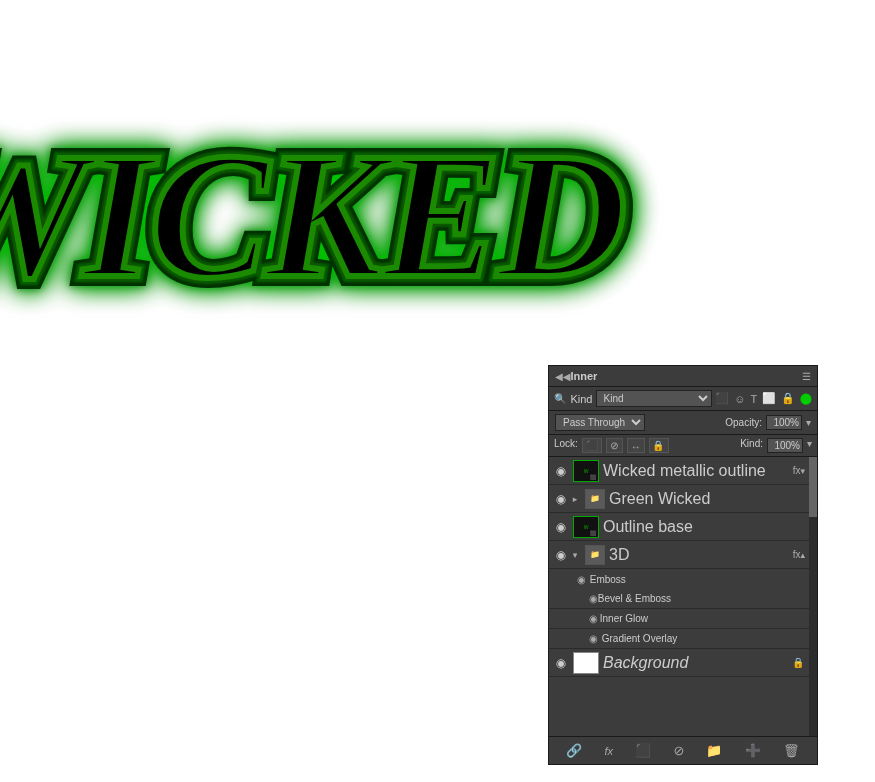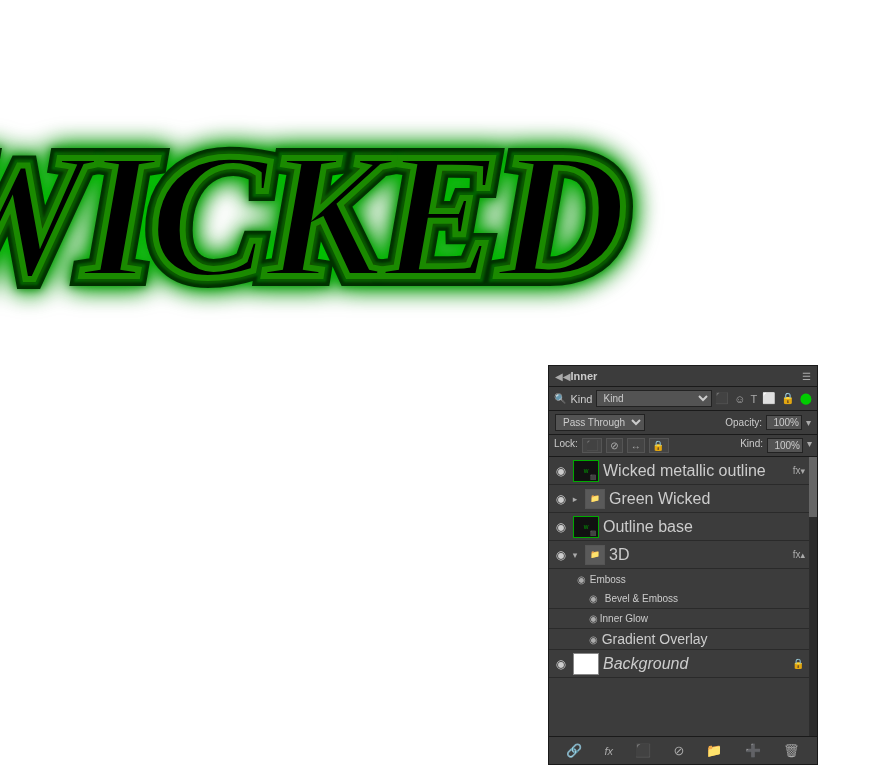--- a/index.html
+++ b/index.html
@@ -486,31 +486,31 @@
         <span style="font-size:9px; color:#aaa;">▴</span>
       </div>
 
       <div class="layer-row sub-item effects-row" style="min-height:20px; border-bottom:none;">
         <span style="font-size:10px; color:#aaa;">◉</span>
         <span style="font-size:10px; color:#cccccc; margin-left:4px;">Emboss</span>
       </div>
 
       <div class="layer-row sub-item-2" style="min-height:20px;">
         <span style="font-size:10px; color:#aaa;">◉</span>
-        <span style="font-size:10px; color:#cccccc; margin-left:7px;">Bevel &amp; Emboss</span>
+        <span style="font-size:10px; color:#cccccc; margin-left:0;">Bevel &amp; Emboss</span>
       </div>
 
       <div class="layer-row sub-item-2" style="min-height:20px;">
         <span style="font-size:10px; color:#aaa;">◉</span>
         <span style="font-size:10px; color:#cccccc; margin-left:2px;">Inner Glow</span>
       </div>
 
       <div class="layer-row sub-item-2" style="min-height:20px;">
         <span style="font-size:10px; color:#aaa;">◉</span>
-        <span style="font-size:14px; color:#cccccc; margin-left:4px;">Gradient Overlay</span>
+        <span style="font-size:10px; color:#cccccc; margin-left:4px;">Gradient Overlay</span>
       </div>
 
       <div class="layer-row">
         <span class="visibility-eye">◉</span>
         <div class="layer-thumbnail thumb-white" style="background:#ffffff; border:1px solid #888;">
         </div>
         <span class="layer-name italic">Background</span>
         <span class="layer-lock-icon">🔒</span>
       </div>
 

